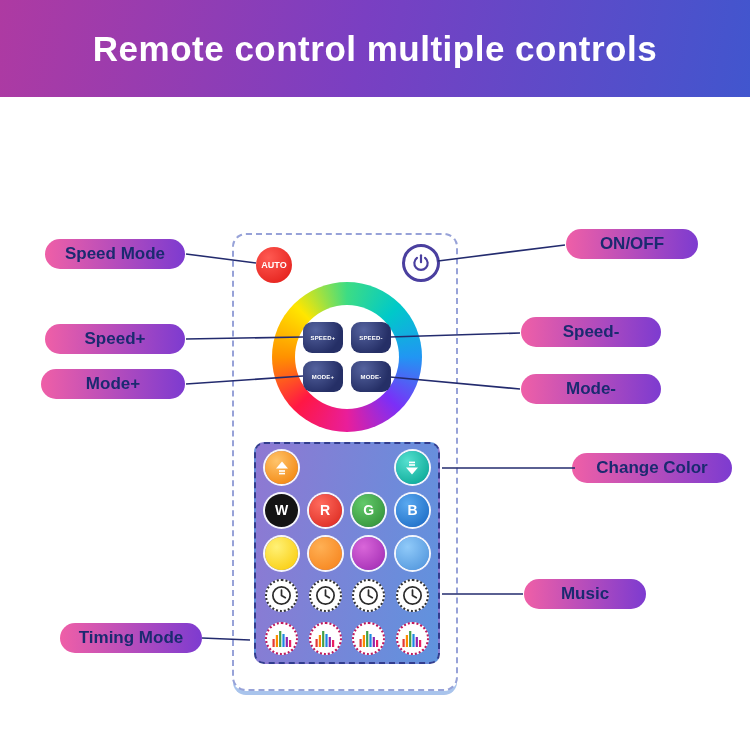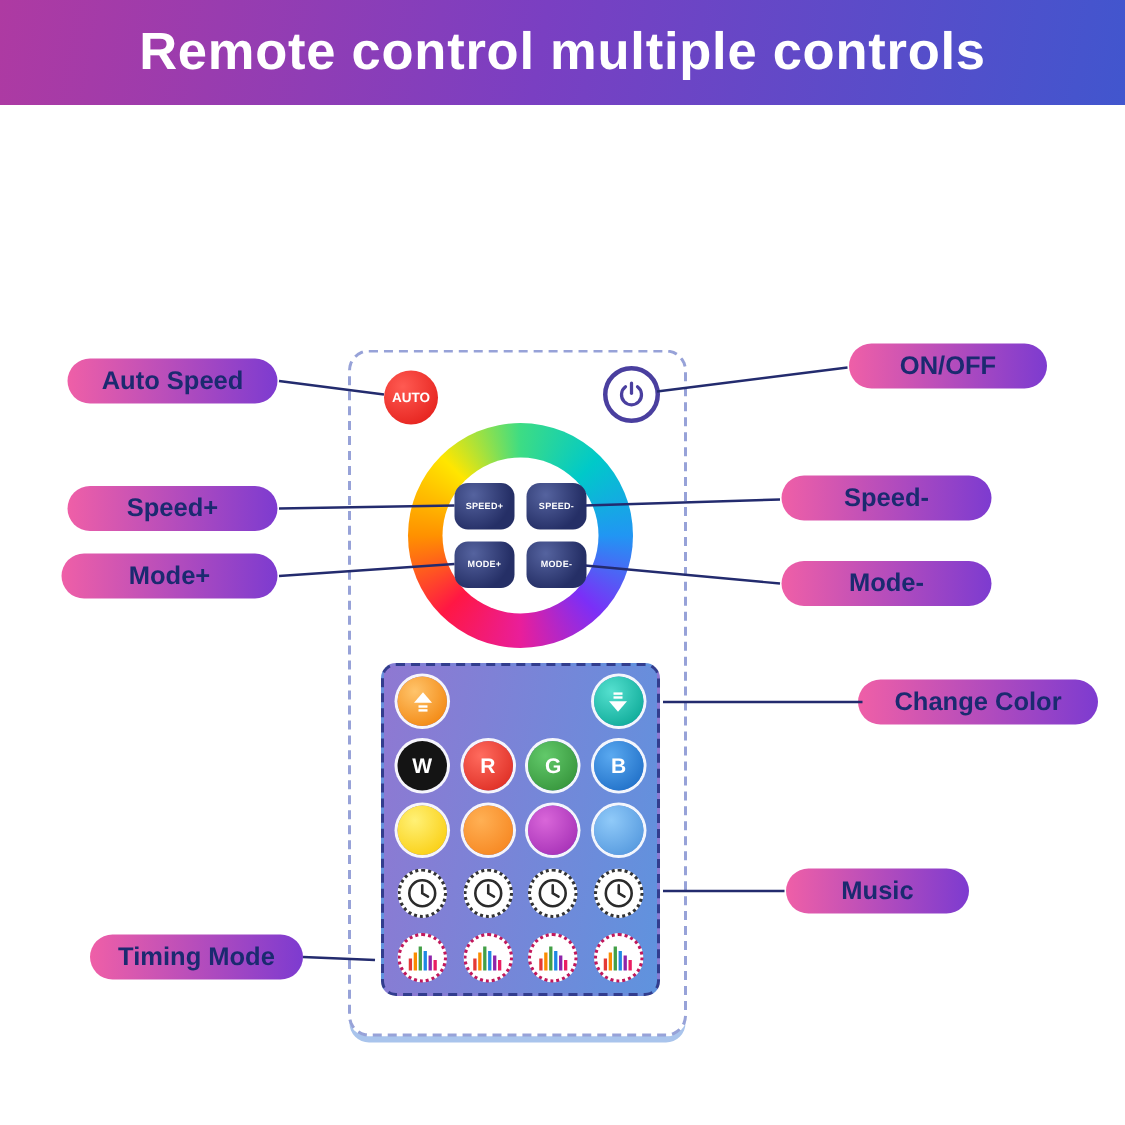--- a/index.html
+++ b/index.html
@@ -4,21 +4,21 @@
 <style>
   * { margin:0; padding:0; box-sizing:border-box; }
   html,body { width:750px; height:750px; }
   body {
     position:relative; overflow:hidden; background:#ffffff;
     font-family:"Liberation Sans", sans-serif;
   }
 
   
   .banner {
-    position:absolute; left:0; top:0; width:750px; height:70px;
+    position:absolute; left:0; top:0; width:750px; height:97px;
     background:linear-gradient(100deg,#ae3aa2 0%,#7a3fc2 48%,#4156ce 100%);
     display:flex; align-items:center; justify-content:center;
   }
   .banner-title { color:#ffffff; font-size:35px; font-weight:bold; letter-spacing:.5px; }
 
   
   .remote {
     position:absolute; left:232px; top:233px; width:226px; height:458px;
     background:#ffffff; border:2px dashed #97a2d8; border-radius:14px;
     box-shadow:0 5px 0 -1px #a9c4ec;
@@ -228,21 +228,21 @@
             <rect x="11.4" y="6" width="2.2" height="13" fill="#1e88e5"></rect>
             <rect x="14.7" y="9" width="2.2" height="10" fill="#8e24aa"></rect>
             <rect x="18" y="12" width="2.2" height="7" fill="#e91e63"></rect>
           </svg>
       </div>
     </div>
 
   </div>
 </div>
 
-<div class="pill" style="left:45px;  top:239px; width:140px;">Auto Speed</div>
+<div class="pill" style="left:45px;  top:239px; width:140px;">Speed Mode</div>
 <div class="pill" style="left:566px; top:229px; width:132px;">ON/OFF</div>
 <div class="pill" style="left:45px;  top:324px; width:140px;">Speed+</div>
 <div class="pill" style="left:521px; top:317px; width:140px;">Speed-</div>
 <div class="pill" style="left:41px;  top:369px; width:144px;">Mode+</div>
 <div class="pill" style="left:521px; top:374px; width:140px;">Mode-</div>
 <div class="pill" style="left:572px; top:453px; width:160px;text-align:right;">Change Color</div>
 <div class="pill" style="left:524px; top:579px; width:122px;">Music</div>
 <div class="pill" style="left:60px;  top:623px; width:142px;">Timing Mode</div>
 
 <svg class="connectors" width="750" height="750" viewBox="0 0 750 750">

